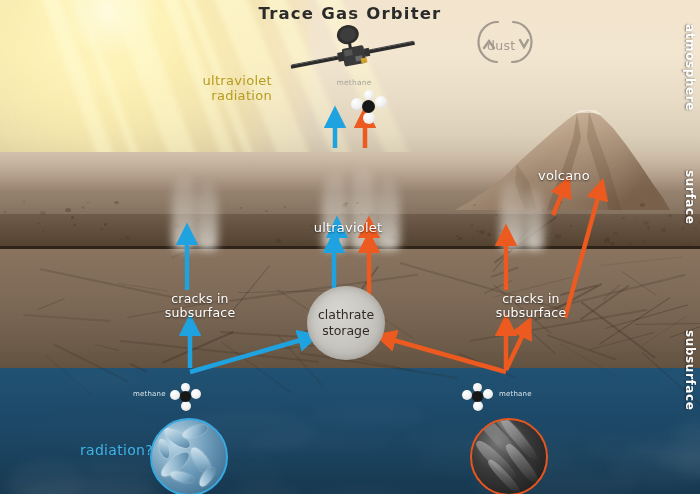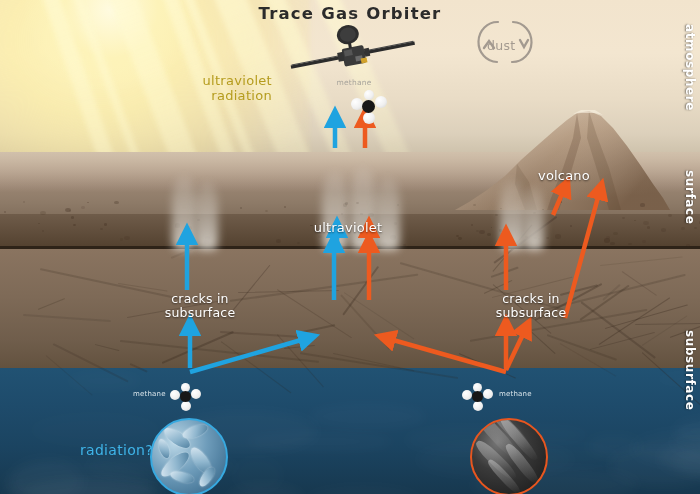--- a/index.html
+++ b/index.html
@@ -574,20 +574,24 @@
   </div>
 
   <div class="molecule" id="mol-wr" style="left:462px;top:383px;width:32px;height:30px;">
     <div class="m-h" style="left:0px;  top:7px;  width:10px;height:10px;"></div>
     <div class="m-h" style="left:21px; top:6px;  width:10px;height:10px;"></div>
     <div class="m-h" style="left:11px; top:18px; width:10px;height:10px;"></div>
     <div class="m-h" style="left:11px; top:0px;  width:9px; height:9px;"></div>
     <div class="m-c" style="left:10px; top:8px;  width:11px;height:11px;"></div>
   </div>
 
+  <div id="clathrate">
+    <span>clathrate
+storage</span>
+  </div>
 
   <div class="photo-circle" id="microbe-photo">
     <div class="microbe-rod" style="left:10px;top:12px;width:30px;height:12px;transform:rotate(35deg);"></div>
     <div class="microbe-rod" style="left:30px;top:6px;width:26px;height:11px;transform:rotate(-20deg);"></div>
     <div class="microbe-rod" style="left:6px;top:38px;width:34px;height:13px;transform:rotate(-40deg);"></div>
     <div class="microbe-rod" style="left:34px;top:34px;width:30px;height:13px;transform:rotate(55deg);"></div>
     <div class="microbe-rod" style="left:18px;top:52px;width:24px;height:10px;transform:rotate(15deg);"></div>
     <div class="microbe-rod" style="left:44px;top:52px;width:22px;height:10px;transform:rotate(-55deg);"></div>
     <div class="microbe-rod" style="left:2px;top:24px;width:20px;height:9px;transform:rotate(70deg);"></div>
   </div>

